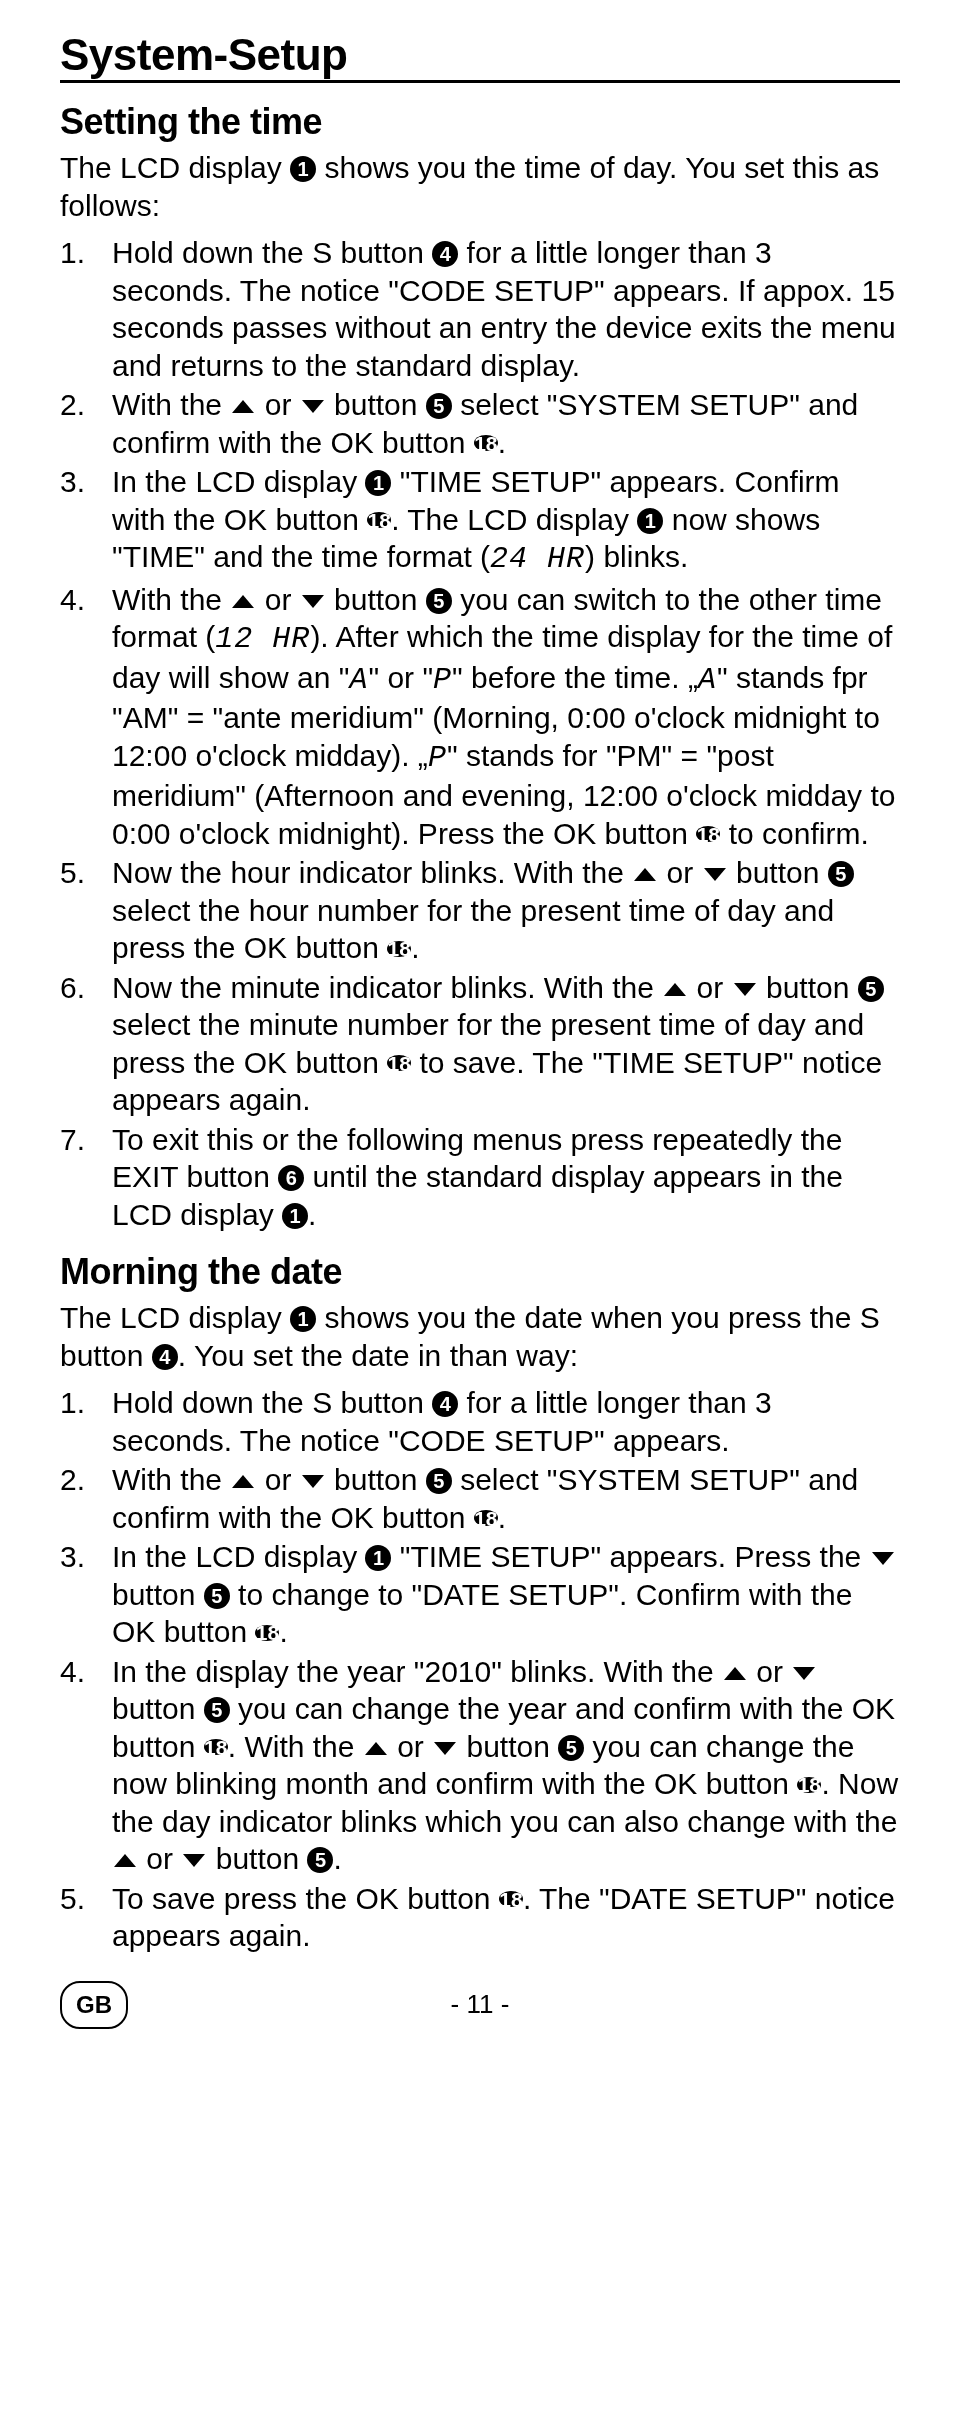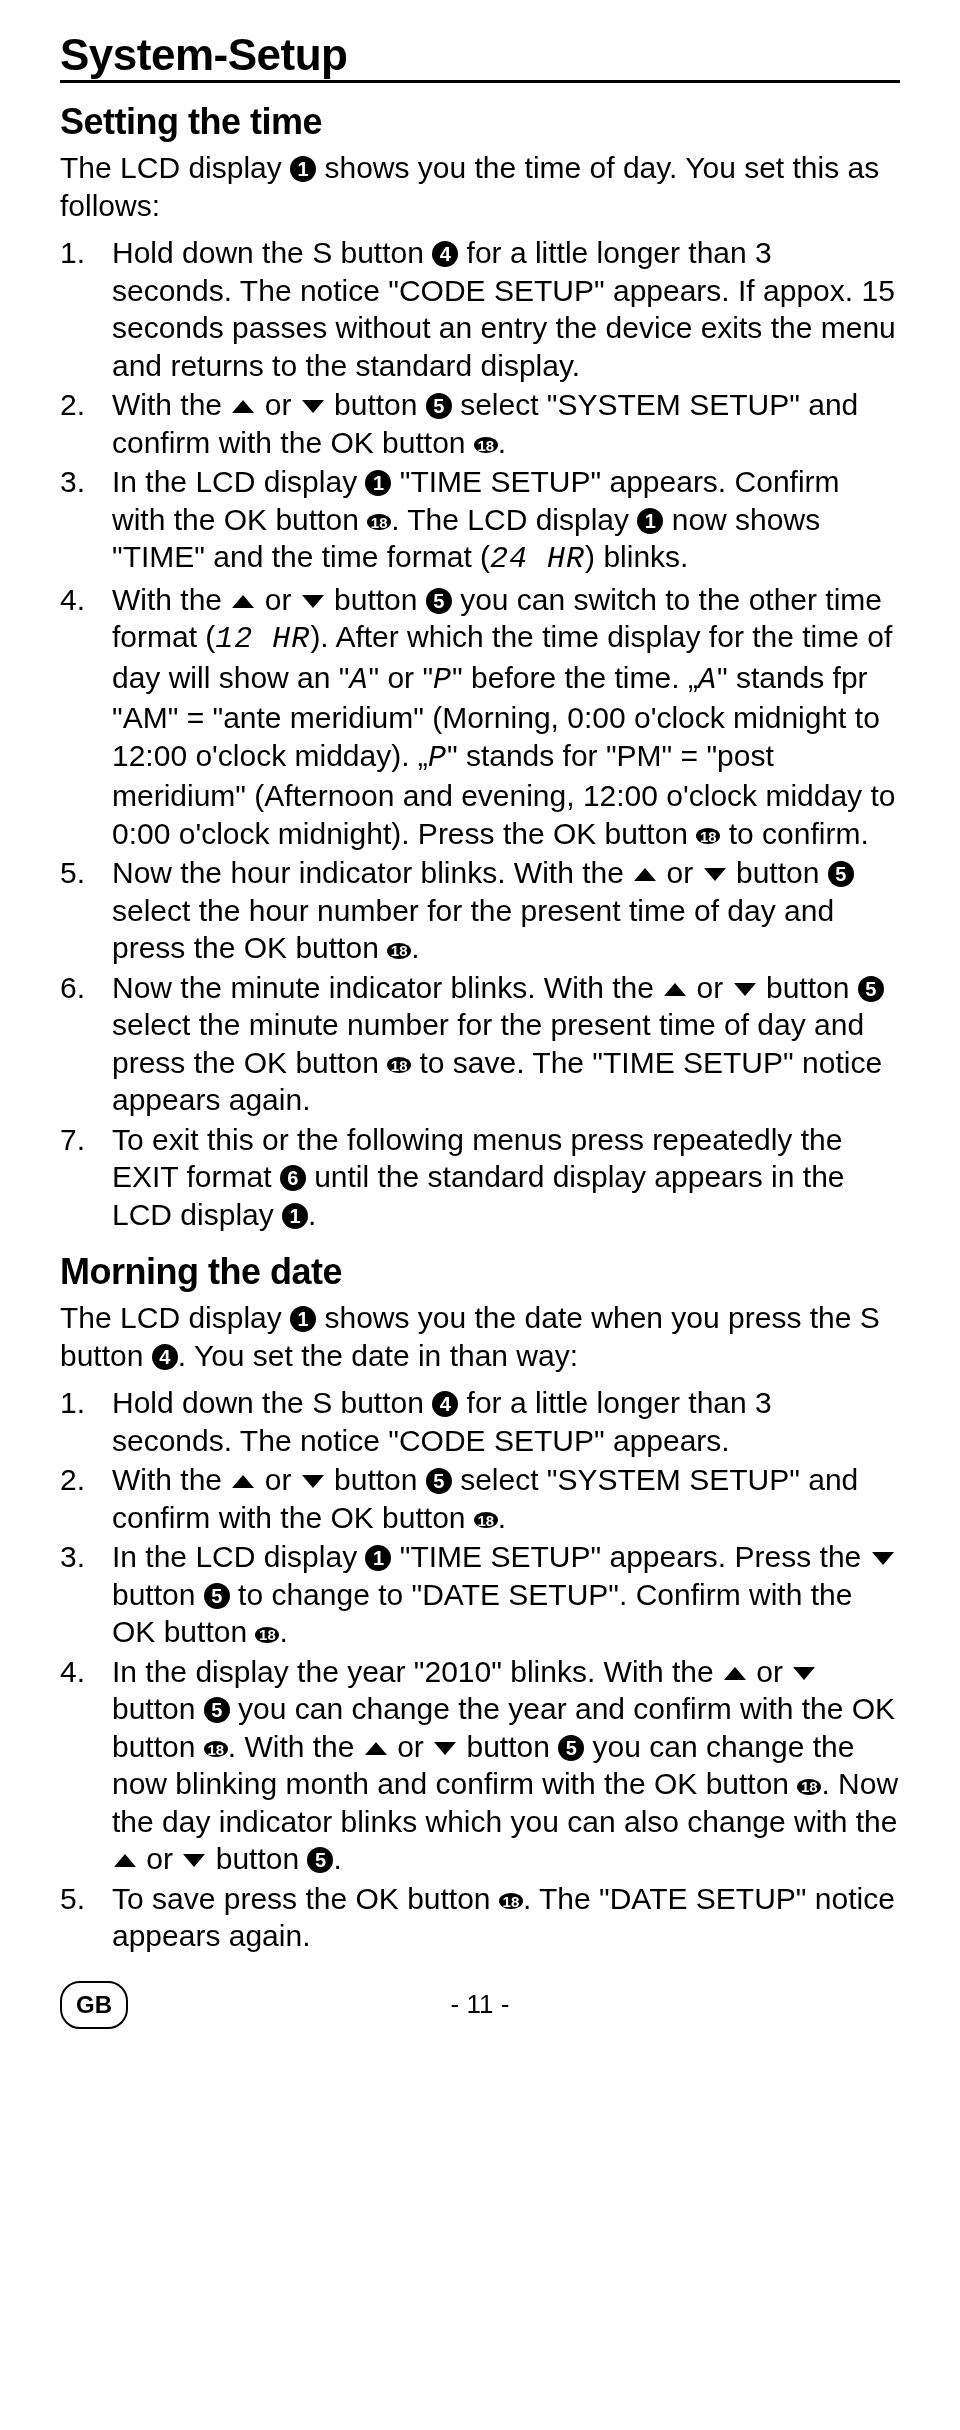--- a/index.html
+++ b/index.html
@@ -61,21 +61,21 @@
     border-radius: 50%;
     font-size: 20px;
     font-weight: 700;
     line-height: 1;
     vertical-align: 2px;
     font-family: Arial, sans-serif;
   }
   .circ.small {
     width: 24px;
     height: 16px;
-    font-size: 15px;
+    font-size: 21px;
   }
   .tri-up, .tri-down {
     display: inline-block;
     width: 0; height: 0;
     vertical-align: 2px;
     margin: 0 2px;
   }
   .tri-up {
     border-left: 11px solid transparent;
     border-right: 11px solid transparent;
@@ -145,21 +145,21 @@
     <li>
       <span class="num">5.</span>
       <span>Now the hour indicator blinks. With the </span><span class="tri-up"></span><span> or </span><span class="tri-down"></span><span> button </span><span class="circ">5</span><span> select the hour number for the present time of day and press the OK button </span><span class="circ small">18</span><span>.</span>
     </li>
     <li>
       <span class="num">6.</span>
       <span>Now the minute indicator blinks. With the </span><span class="tri-up"></span><span> or </span><span class="tri-down"></span><span> button </span><span class="circ">5</span><span> select the minute number for the present time of day and press the OK button </span><span class="circ small">18</span><span> to save. The "TIME SETUP" notice appears again.</span>
     </li>
     <li>
       <span class="num">7.</span>
-      <span>To exit this or the following menus press repeatedly the EXIT format </span><span class="circ">6</span><span> until the standard display appears in the LCD display </span><span class="circ">1</span><span>.</span>
+      <span>To exit this or the following menus press repeatedly the EXIT button </span><span class="circ">6</span><span> until the standard display appears in the LCD display </span><span class="circ">1</span><span>.</span>
     </li>
   </ol>
 
   <h2>Morning the date</h2>
 
   <p class="intro">
     <span>The LCD display </span><span class="circ">1</span><span> shows you the date when you press the S button </span><span class="circ">4</span><span>. You set the date in than way:</span>
   </p>
 
   <ol>

